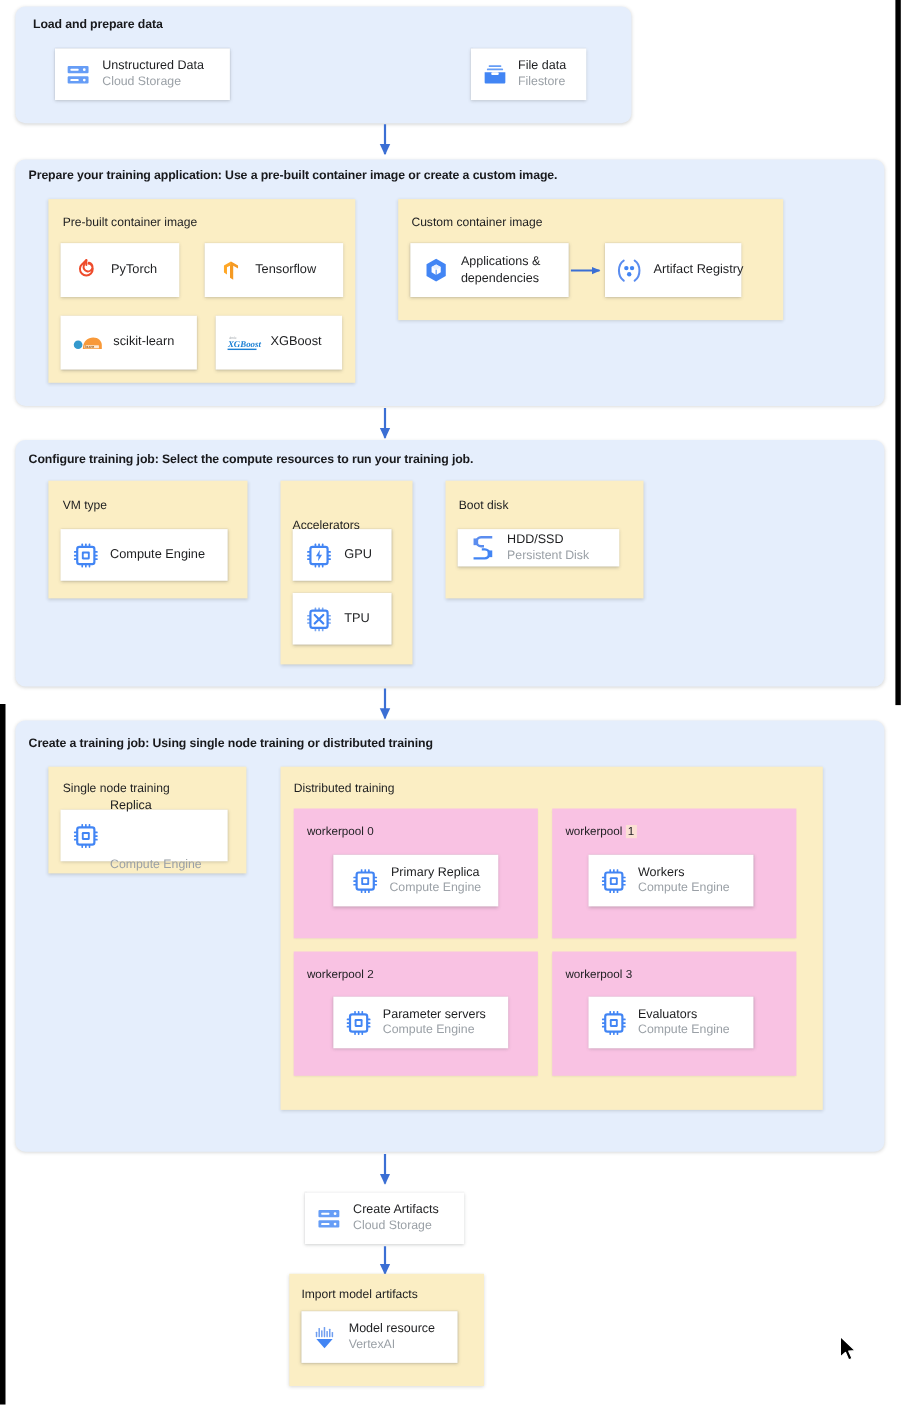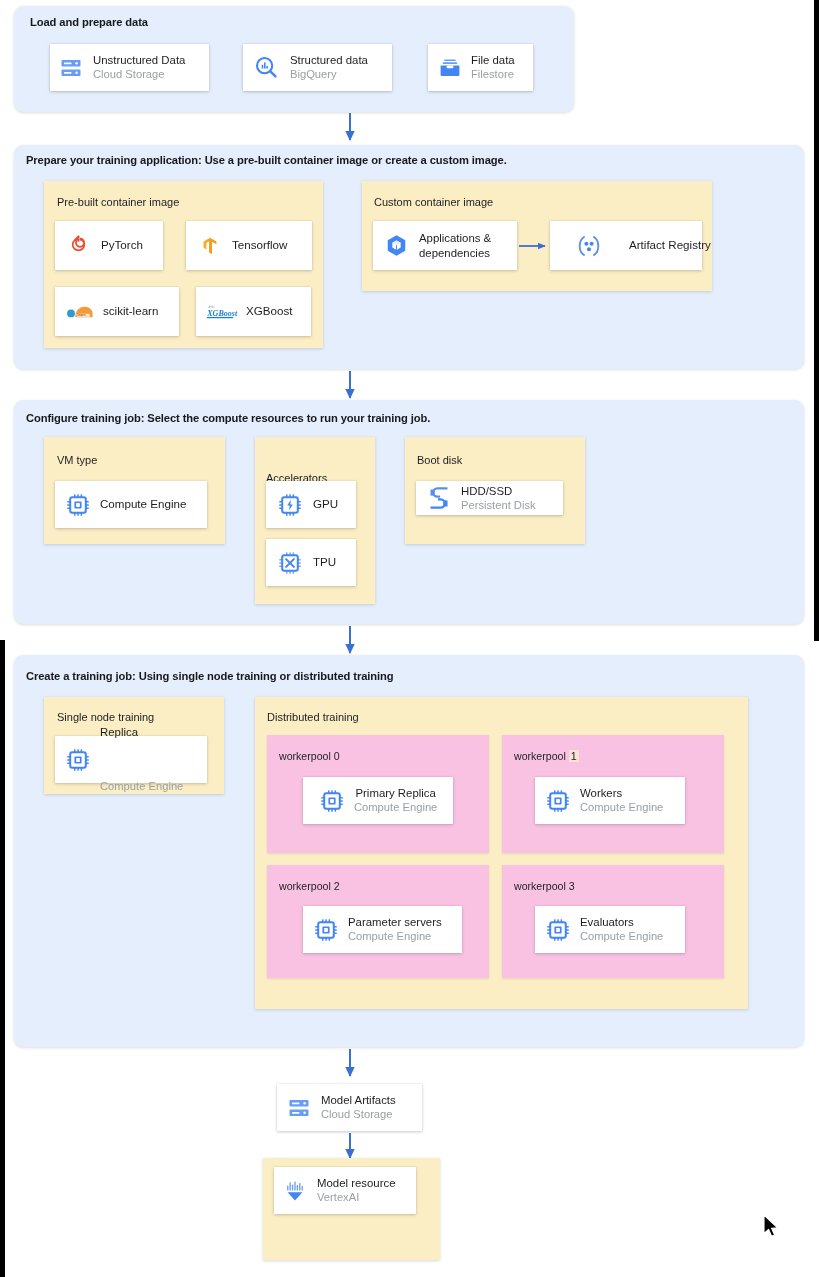--- a/index.html
+++ b/index.html
@@ -274,31 +274,20 @@
       <svg width="24" height="24">
           <use href="#ic-cloud-storage"></use>
         </svg>
     </span>
     <span class="card-txt" style="margin-left:10px;">
       <span class="card-lab">Unstructured Data</span>
       <span class="card-sub">Cloud Storage</span>
     </span>
   </div>
 
-  <div class="card" id="c-structured" style="left:243px; top:44px; width:149px; height:47px; padding-left:11px;">
-    <span class="card-ico">
-      <svg width="25" height="25">
-          <use href="#ic-bigquery"></use>
-        </svg>
-    </span>
-    <span class="card-txt" style="margin-left:11px;">
-      <span class="card-lab">Structured data</span>
-      <span class="card-sub">BigQuery</span>
-    </span>
-  </div>
 
   <div class="card" id="c-filedata" style="left:428px; top:44px; width:105px; height:47px; padding-left:10px;">
     <span class="card-ico">
       <svg width="24" height="24">
           <use href="#ic-filestore"></use>
         </svg>
     </span>
     <span class="card-txt" style="margin-left:9px;">
       <span class="card-lab">File data</span>
       <span class="card-sub">Filestore</span>
@@ -360,21 +349,21 @@
           <use href="#ic-apps-deps"></use>
         </svg>
     </span>
     <span class="card-lab wrap" style="margin-left:10px; width:86px; line-height:1.3;">Applications &amp; dependencies</span>
   </div>
 
   <svg class="arrow" style="left:518px; top:238px; width:32px; height:16px;">
     <line x1="1" y1="8" x2="27" y2="8" stroke="#3b6fd4" stroke-width="1.8" marker-end="url(#mk-arrow-sm)"></line>
   </svg>
 
-  <div class="card" style="left:550px; top:221px; width:152px; height:49px; padding-left:26px;gap:18px;">
+  <div class="card" style="left:550px; top:221px; width:124px; height:49px; padding-left:9px;">
     <span class="card-ico">
       <svg width="26" height="26">
           <use href="#ic-artifact-registry"></use>
         </svg>
     </span>
     <span class="card-lab only" style="margin-left:9px;">Artifact Registry</span>
   </div>
 
   <svg class="arrow" style="left:332px; top:370px; width:36px; height:34px;">
     <line x1="18" y1="1" x2="18" y2="28" stroke="#3b6fd4" stroke-width="2" marker-end="url(#mk-arrow)"></line>
@@ -528,33 +517,33 @@
     <line x1="18" y1="1" x2="18" y2="28" stroke="#3b6fd4" stroke-width="2" marker-end="url(#mk-arrow)"></line>
   </svg>
 
   <div class="card" style="left:277px; top:1084px; width:145px; height:47px; padding-left:10px;">
     <span class="card-ico">
       <svg width="24" height="24">
           <use href="#ic-cloud-storage"></use>
         </svg>
     </span>
     <span class="card-txt" style="margin-left:10px;">
-      <span class="card-lab">Model Artifacts</span>
+      <span class="card-lab">Create Artifacts</span>
       <span class="card-sub">Cloud Storage</span>
     </span>
   </div>
 
   <svg class="arrow" style="left:332px; top:1132px; width:36px; height:32px;">
     <line x1="18" y1="1" x2="18" y2="26" stroke="#3b6fd4" stroke-width="2" marker-end="url(#mk-arrow)"></line>
   </svg>
 
   <div class="group" style="left:263px; top:1158px; width:177px; height:102px;"></div>
   <div class="group-title" style="left:274px; top:1171px;">Import model artifacts</div>
 
-  <div class="card" style="left:274px; top:1167px; width:142px; height:47px; padding-left:9px;">
+  <div class="card" style="left:274px; top:1192px; width:142px; height:47px; padding-left:9px;">
     <span class="card-ico">
       <svg width="24" height="24">
           <use href="#ic-vertex-ai"></use>
         </svg>
     </span>
     <span class="card-txt" style="margin-left:10px;">
       <span class="card-lab">Model resource</span>
       <span class="card-sub">VertexAI</span>
     </span>
   </div>

